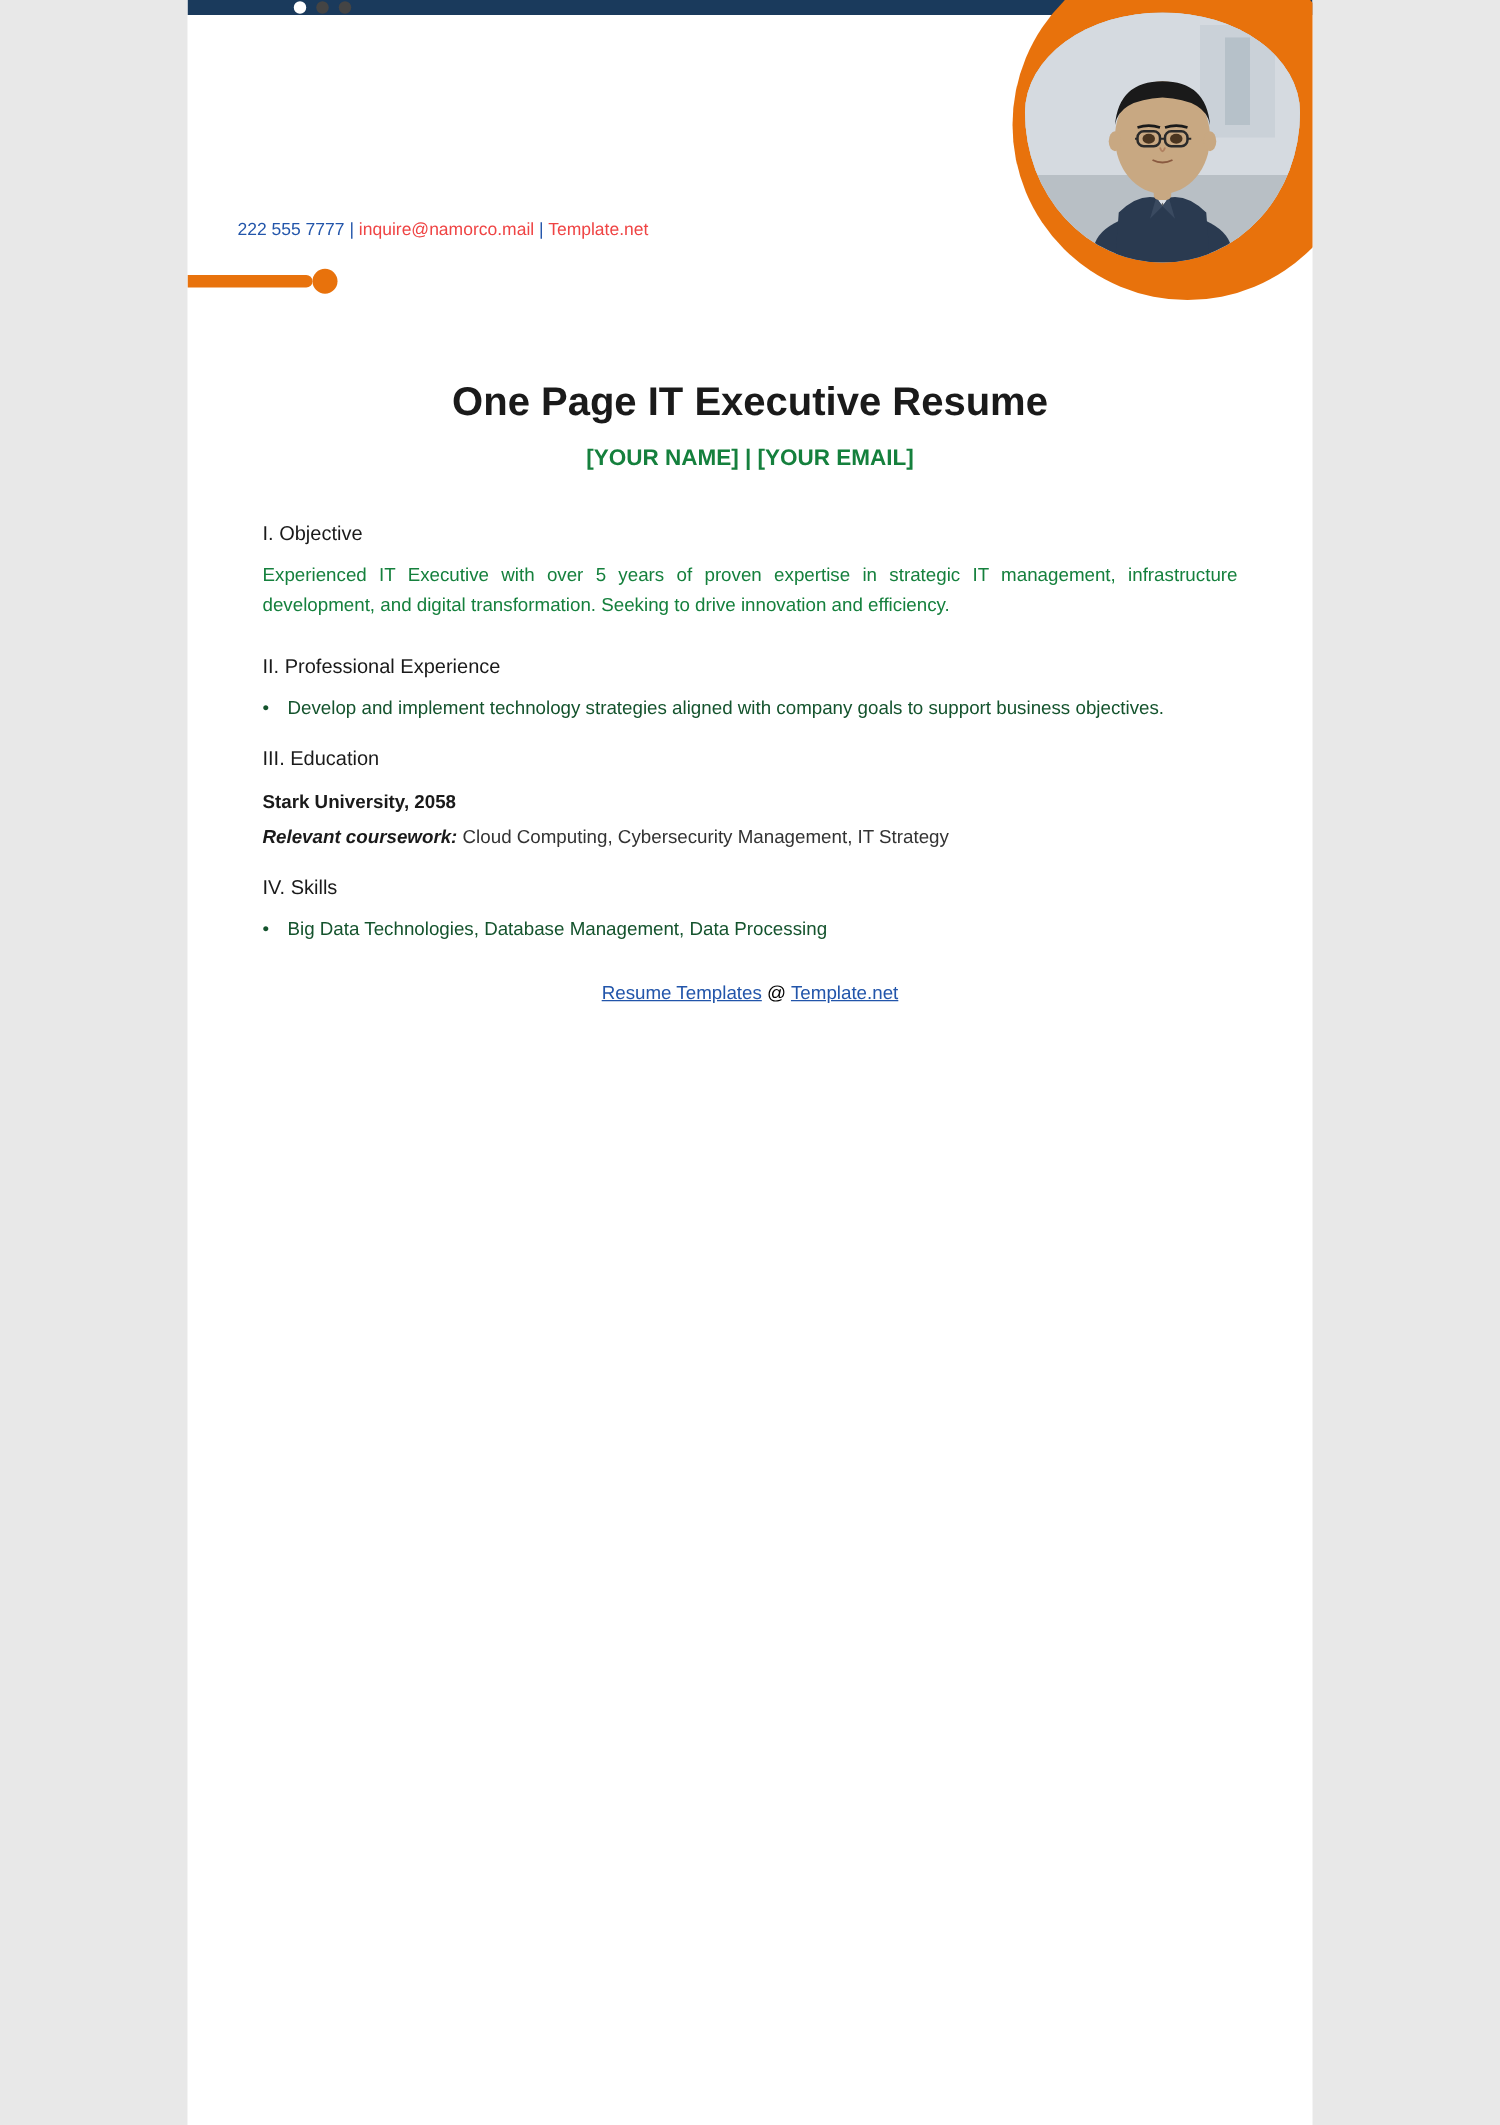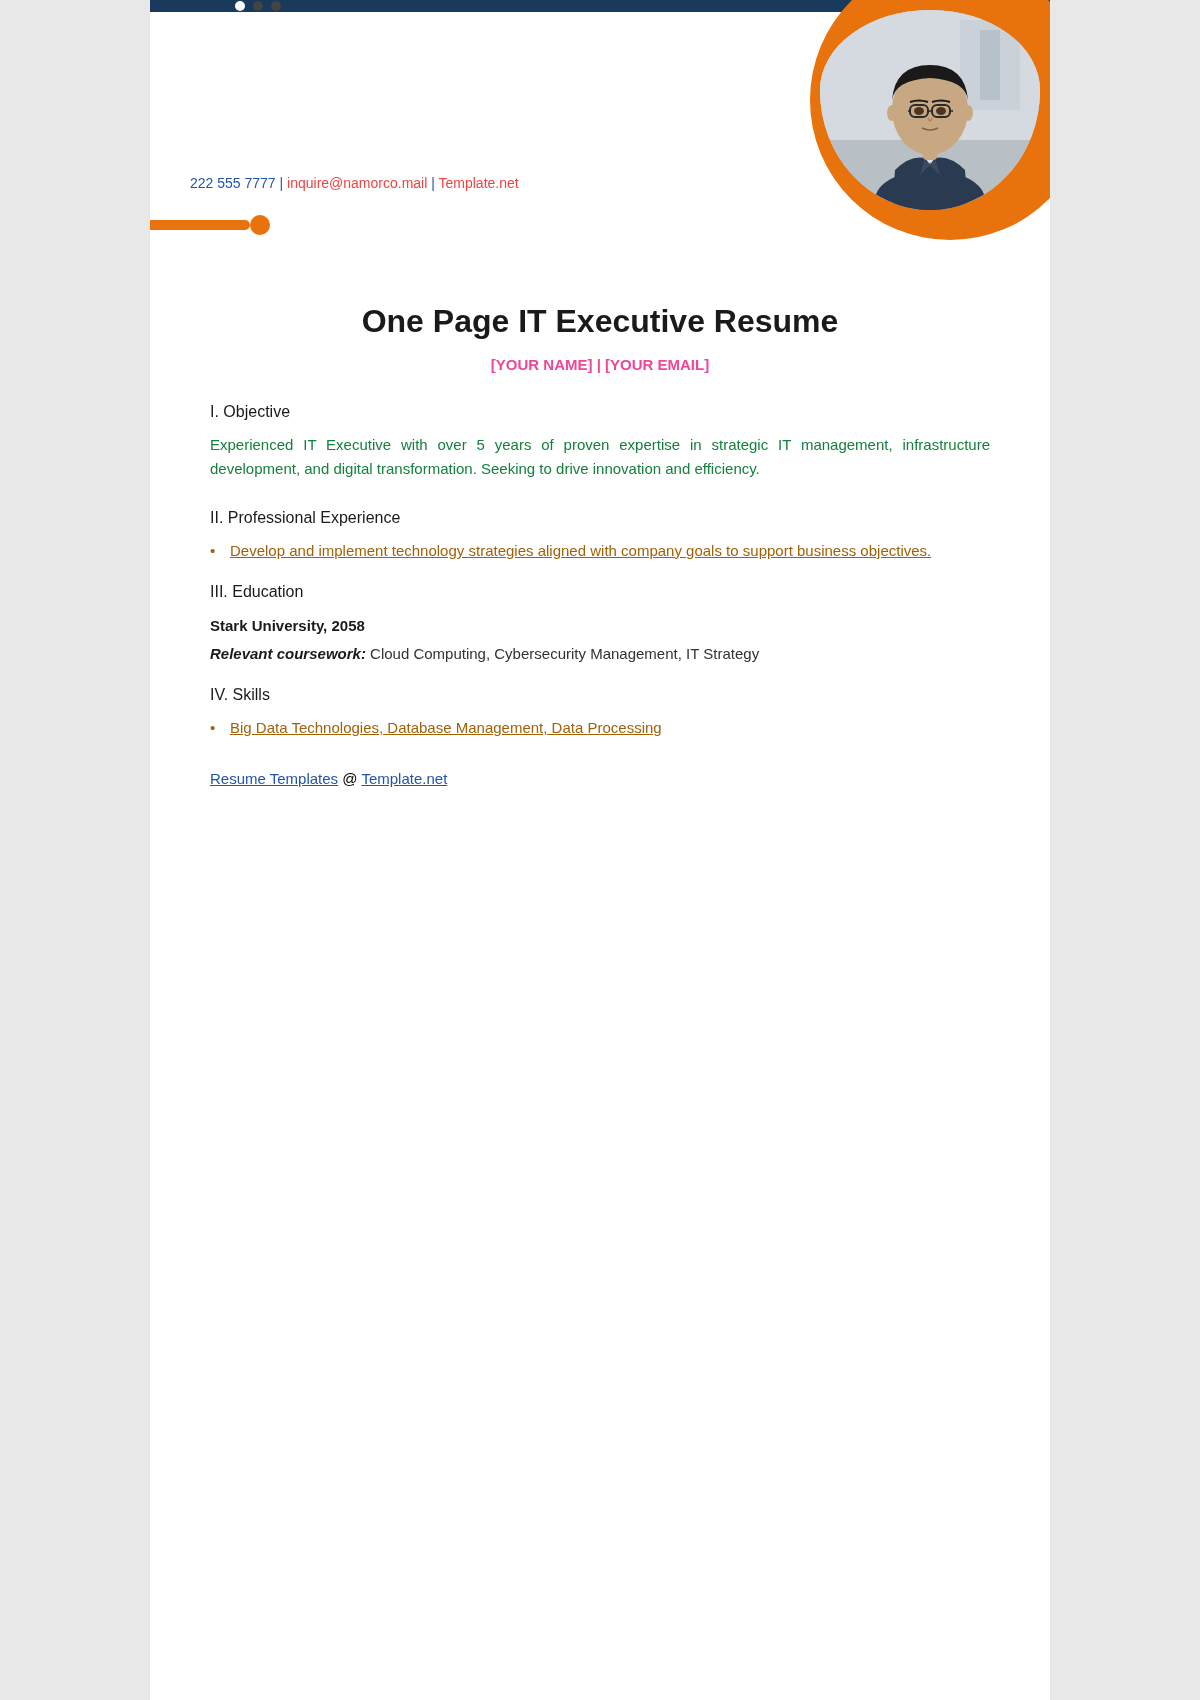--- a/index.html
+++ b/index.html
@@ -147,24 +147,24 @@
       font-size: 32px;
       font-weight: bold;
       color: #1a1a1a;
       margin-bottom: 16px;
       font-family: Arial, sans-serif;
       margin-top: 33px;
     }
 
     .name-email-line {
       text-align: center;
-      font-size: 15px;
-      font-weight: bold;
-      color: #ec4899;
-      margin-bottom: 30px;
+      font-size: 18px;
+      font-weight: bold;
+      color: #15803d;
+      margin-bottom: 42px;
     }
 
     .section-heading {
       font-size: 16px;
       font-weight: normal;
       color: #1a1a1a;
       margin-bottom: 12px;
       margin-top: 20px;
     }
 
@@ -179,27 +179,26 @@
     .job-title {
       font-size: 15px;
       font-weight: bold;
       color: #1a1a1a;
       margin-bottom: 8px;
       margin-top: 16px;
     }
 
     .bullet-item {
       font-size: 15px;
-      color: #a16207;
+      color: #14532d;
       line-height: 1.6;
       text-align: justify;
       padding-left: 20px;
       position: relative;
       margin-bottom: 8px;
-      text-decoration: underline;
     }
 
     .bullet-item::before {
       content: "•";
       position: absolute;
       left: 0;
       top: 0;
     }
 
     .university-name {
@@ -217,20 +216,21 @@
       margin-bottom: 14px;
     }
 
     .coursework-line em {
       font-style: italic;
       font-weight: bold;
       color: #1a1a1a;
     }
 
     .footer-link {
+      text-align: center;
       margin-top: 30px;
       font-size: 15px;
     }
 
     .footer-link a {
       color: #2255aa;
       text-decoration: underline;
     }
   </style>
 </head>

